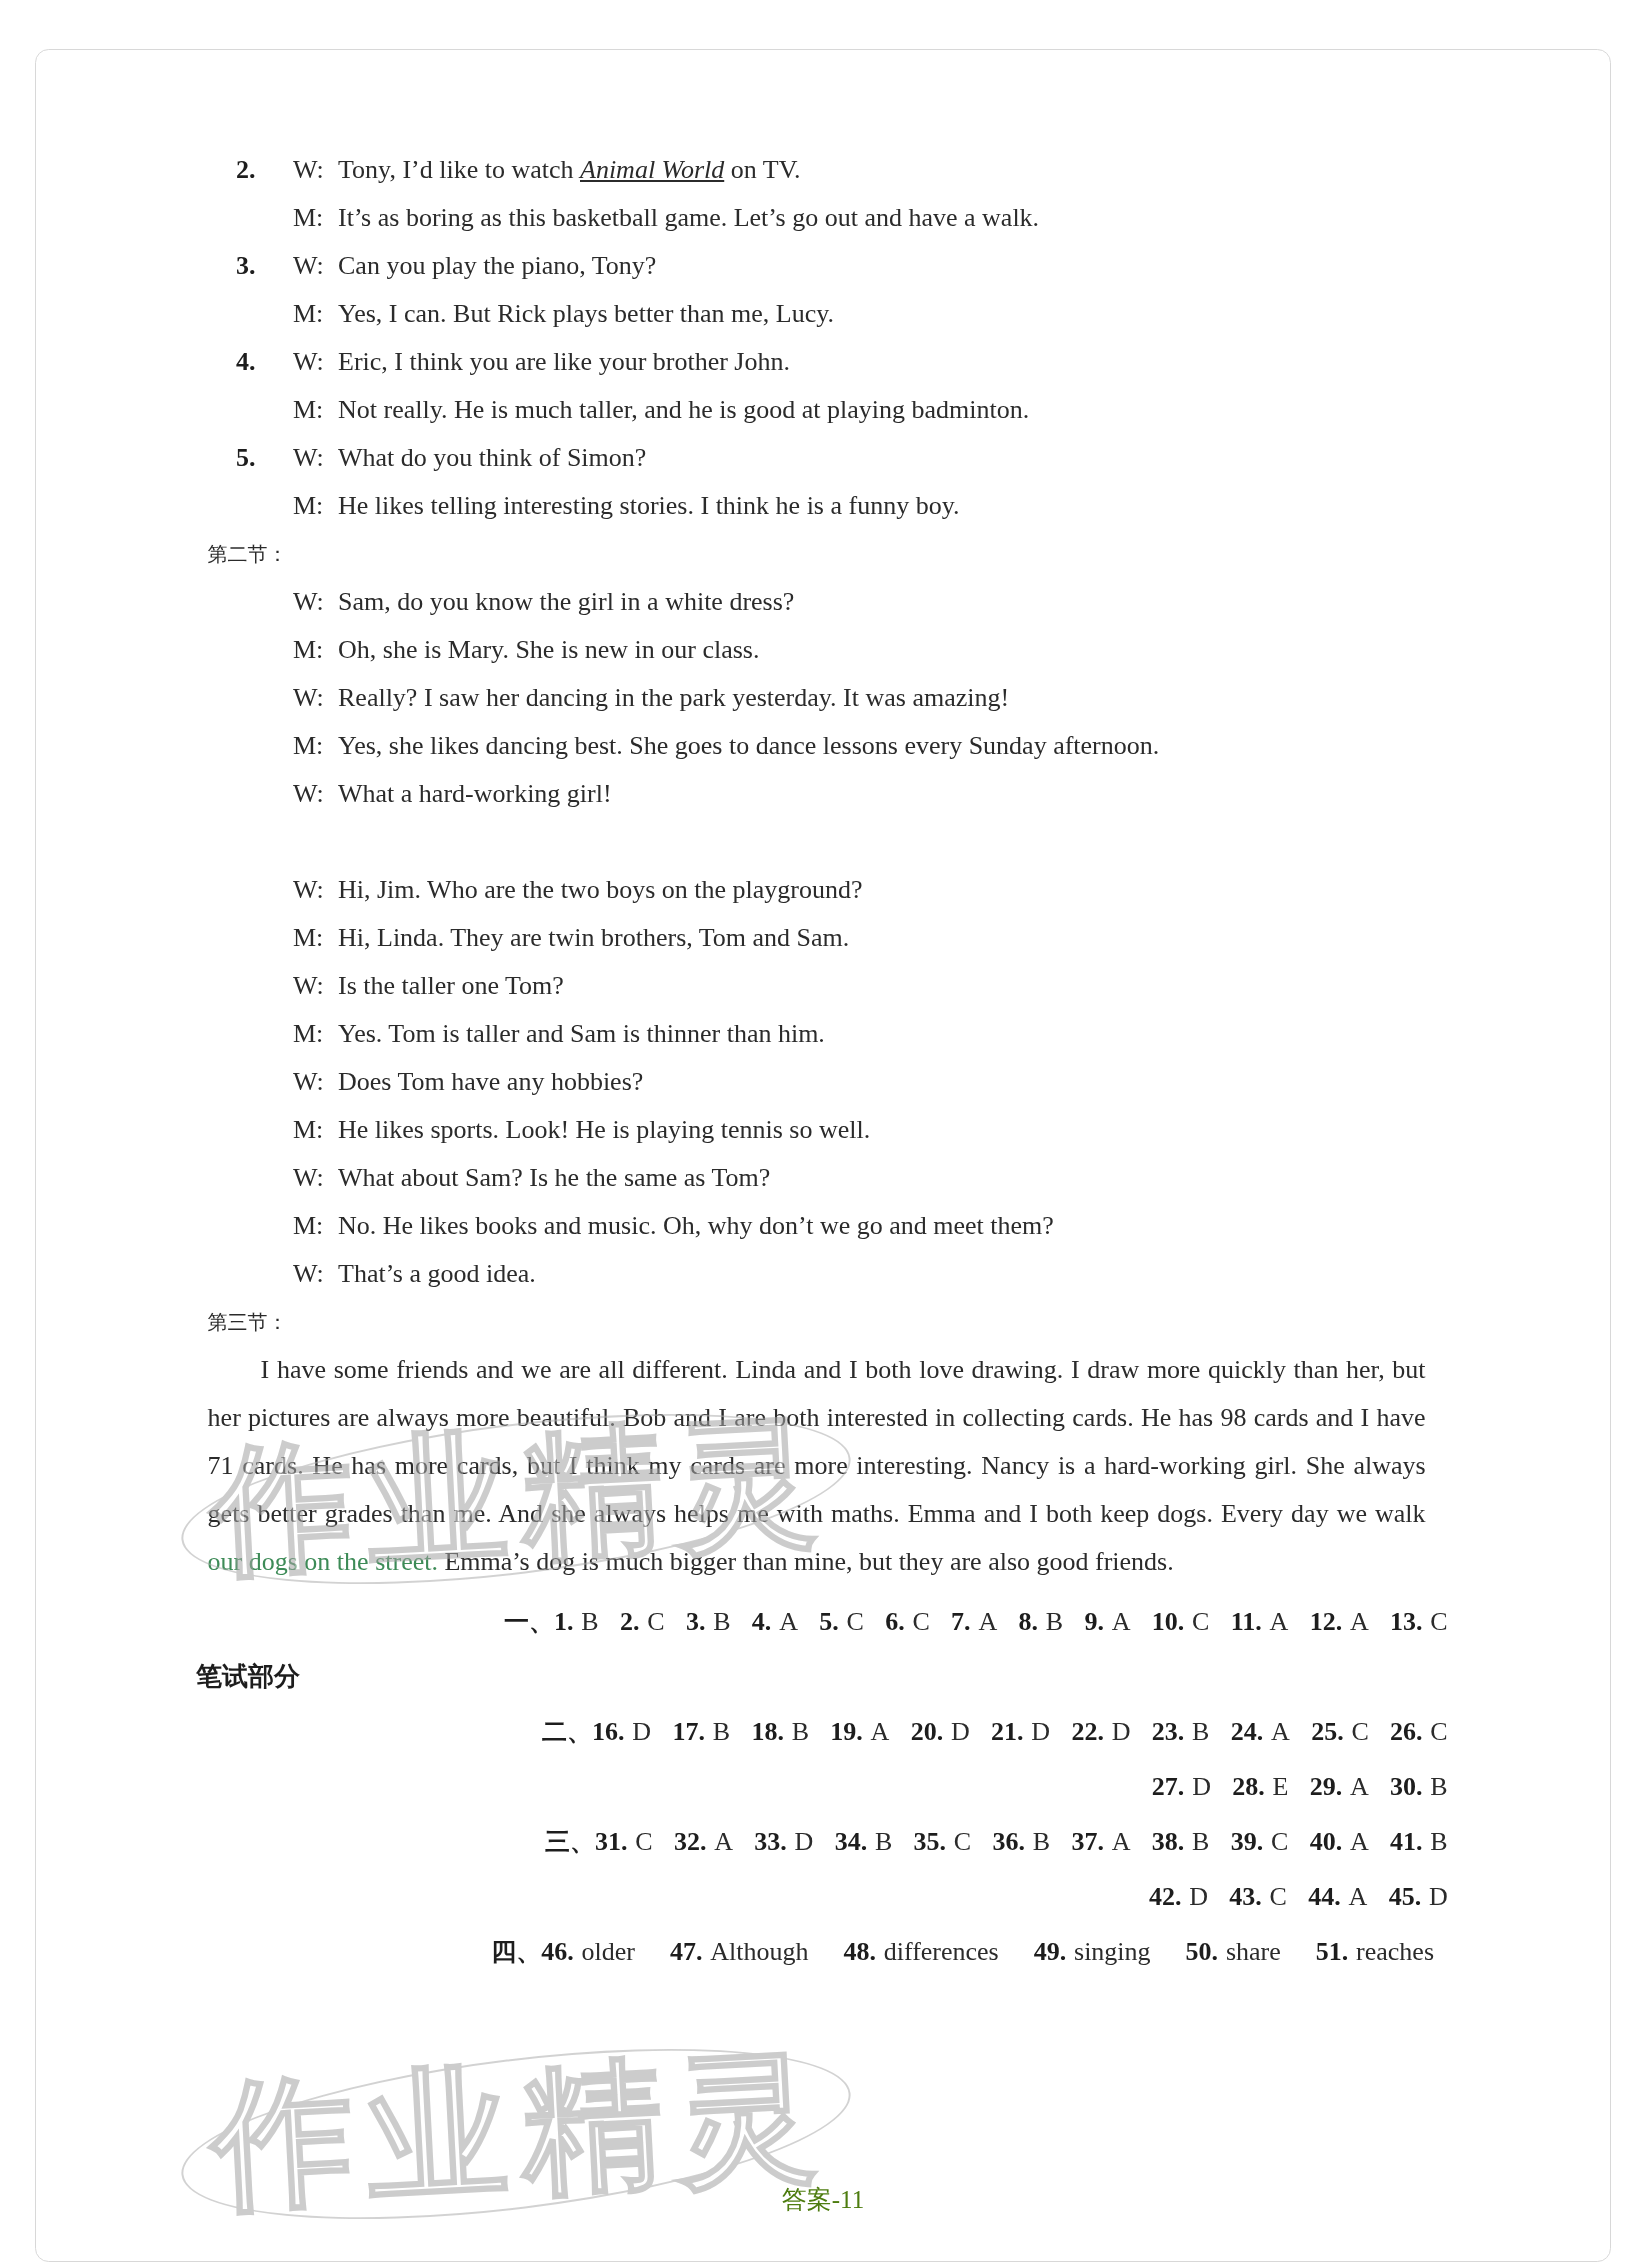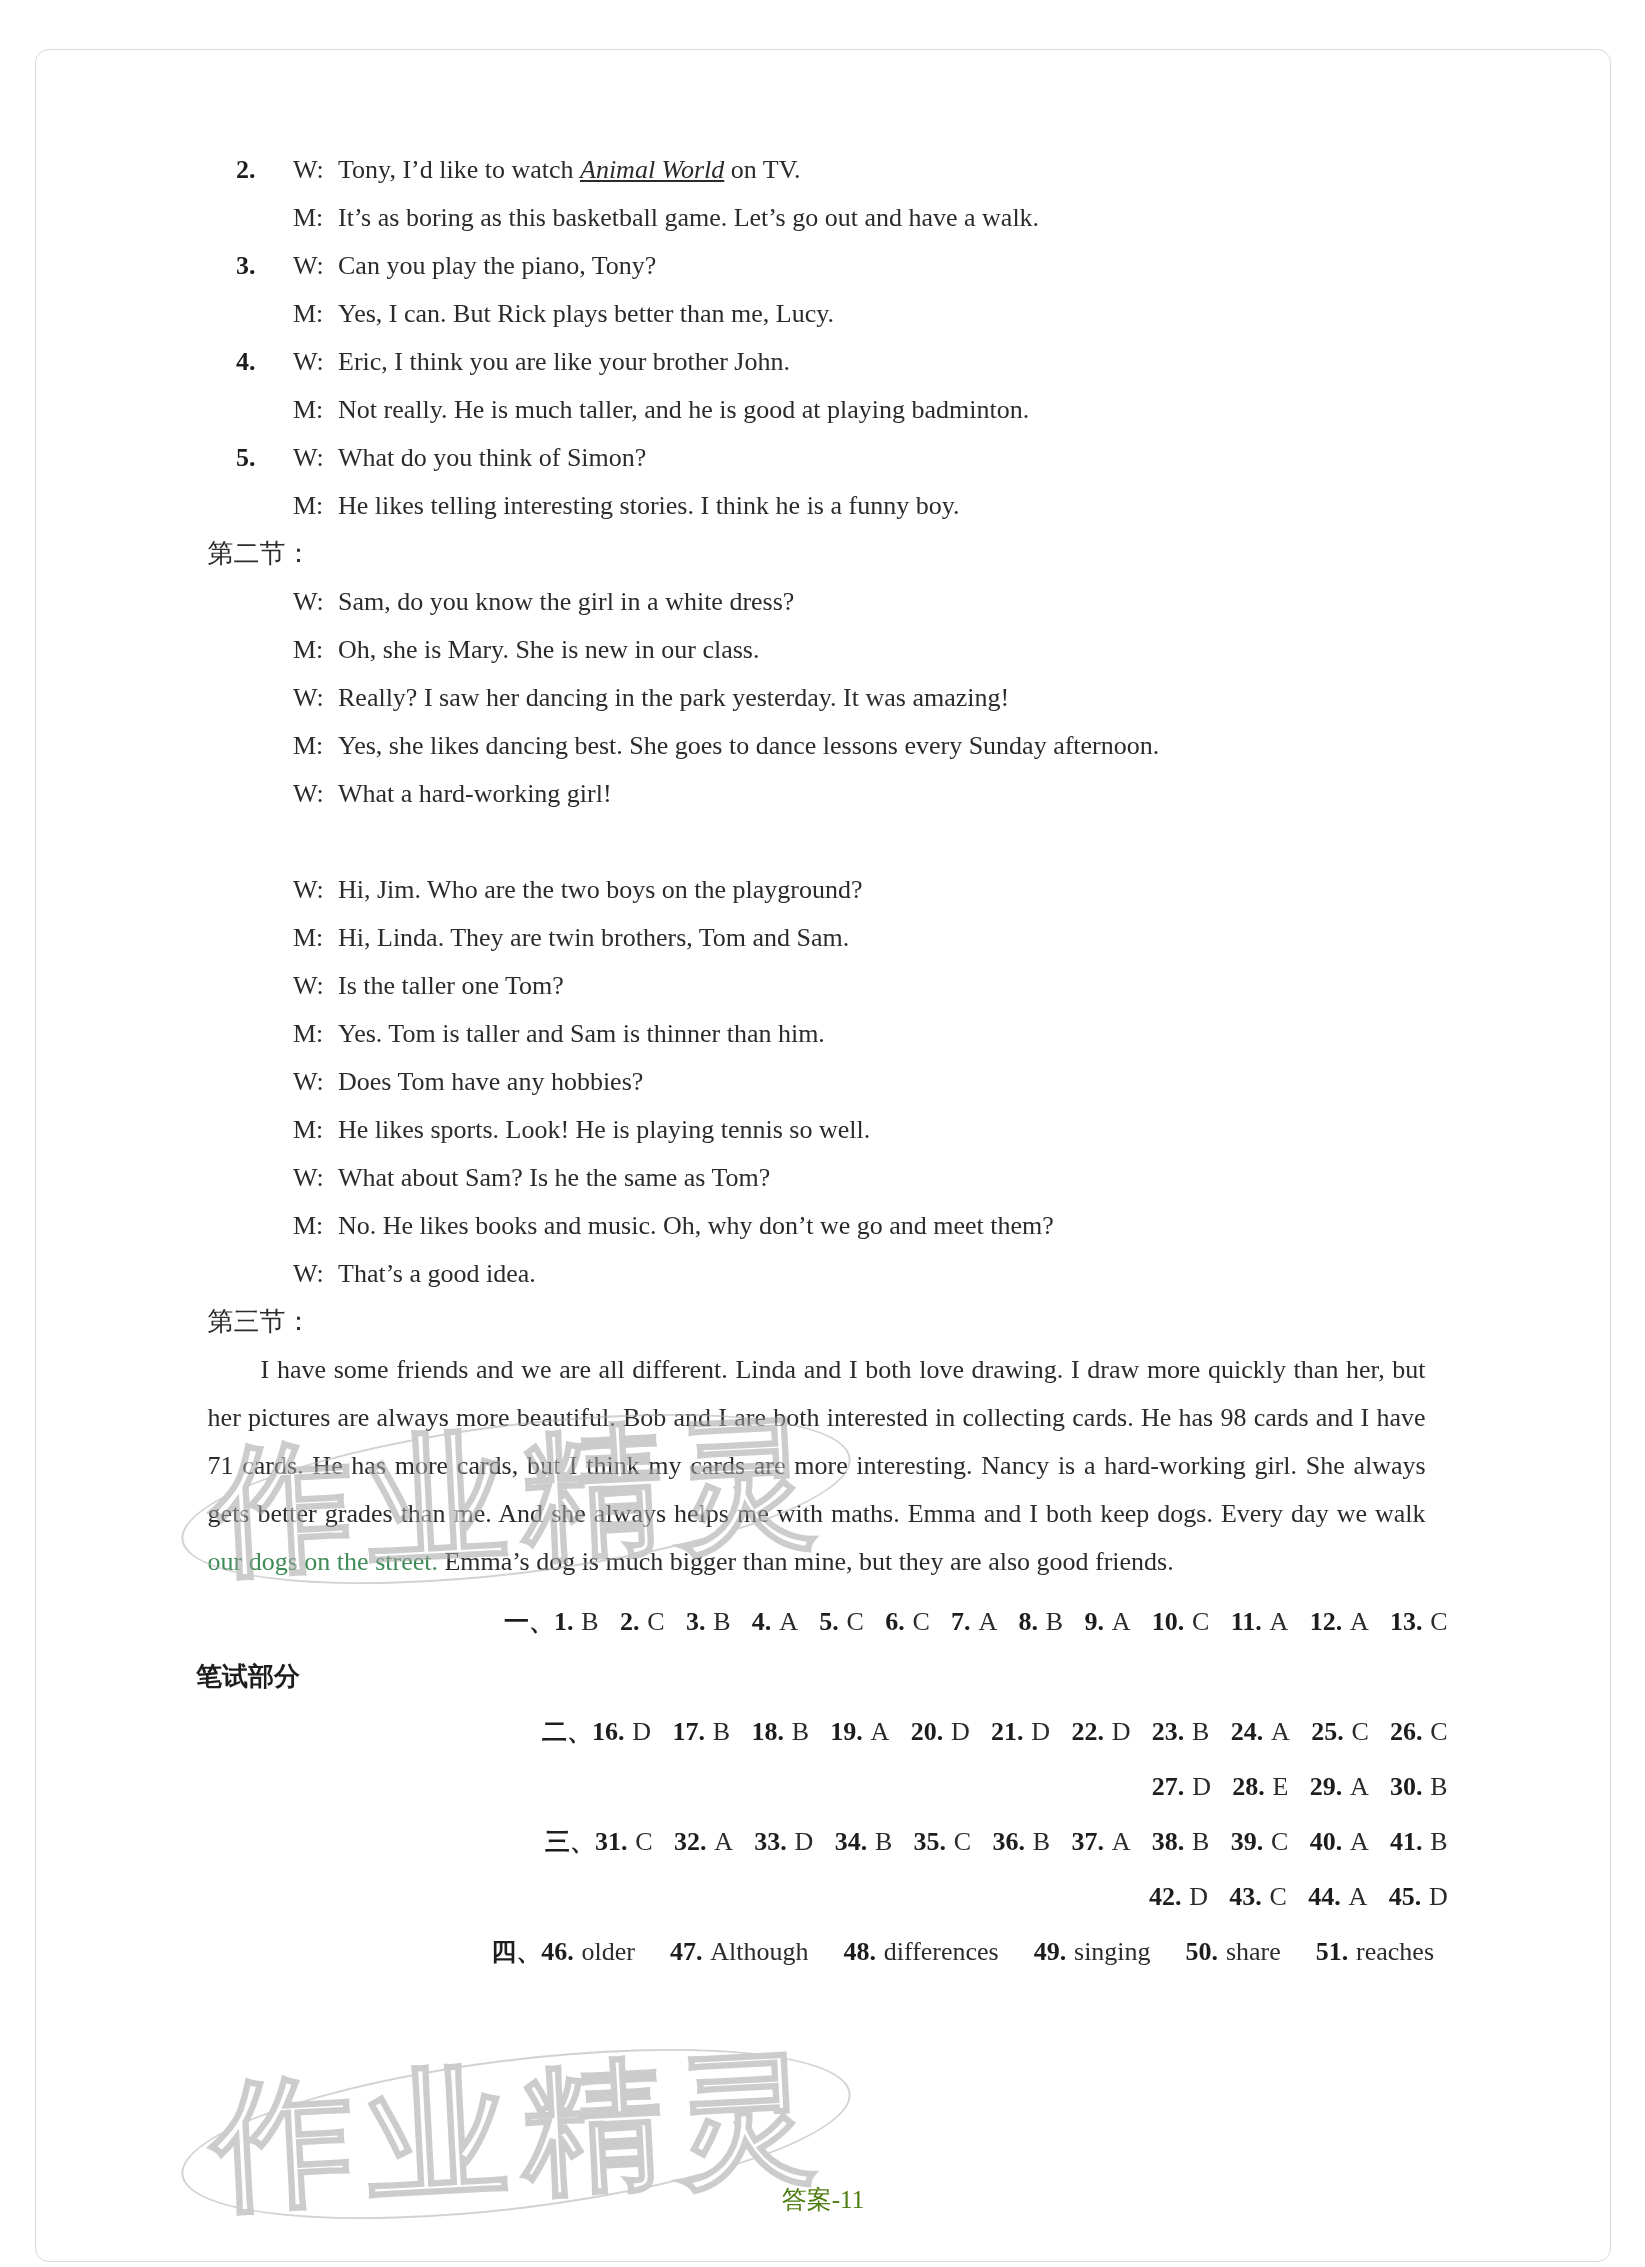--- a/index.html
+++ b/index.html
@@ -24,21 +24,21 @@
     width: 1273px;
     z-index: 1;
   }
   
   .dialogues { margin-left: 40px; font-size: 26px; line-height: 48px; }
   .dline { display: flex; }
   .dnum { flex: none; width: 57px; font-weight: 700; color: #1d1d1d; }
   .dspk { flex: none; width: 45px; }
   .dtxt { flex: 1; }
   .dtxt em { font-style: italic; text-decoration: underline; }
-  .sec-header { margin-left: 11.6px; font-size: 26px; line-height: 48px; }
+  .sec-header { margin-left: 11.6px; font-size: 20px; line-height: 48px; }
   .part-gap { margin-top: 48px; }
   
   .para {
     margin-left: 11.6px;
     width: 1218px;
     font-size: 26px;
     line-height: 48px;
     text-align: justify;
     text-indent: 53px;
   }

